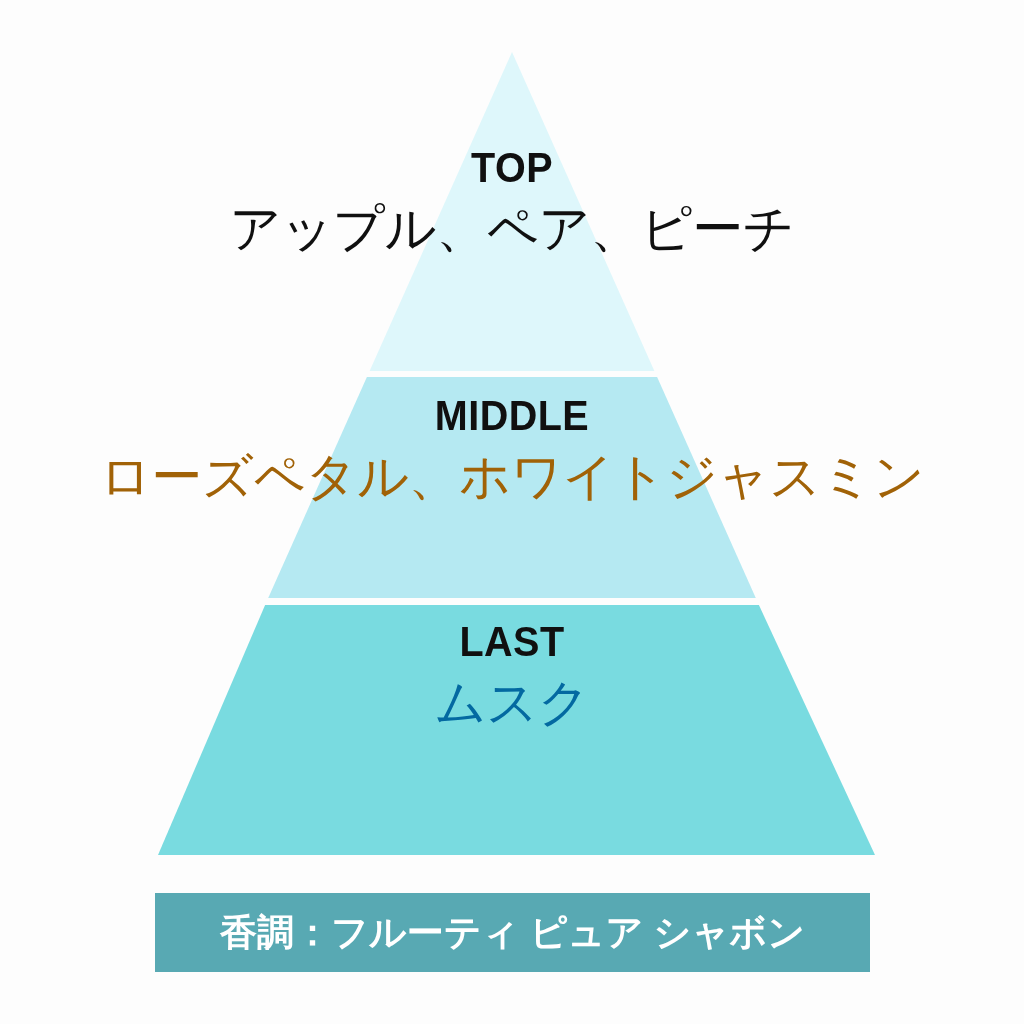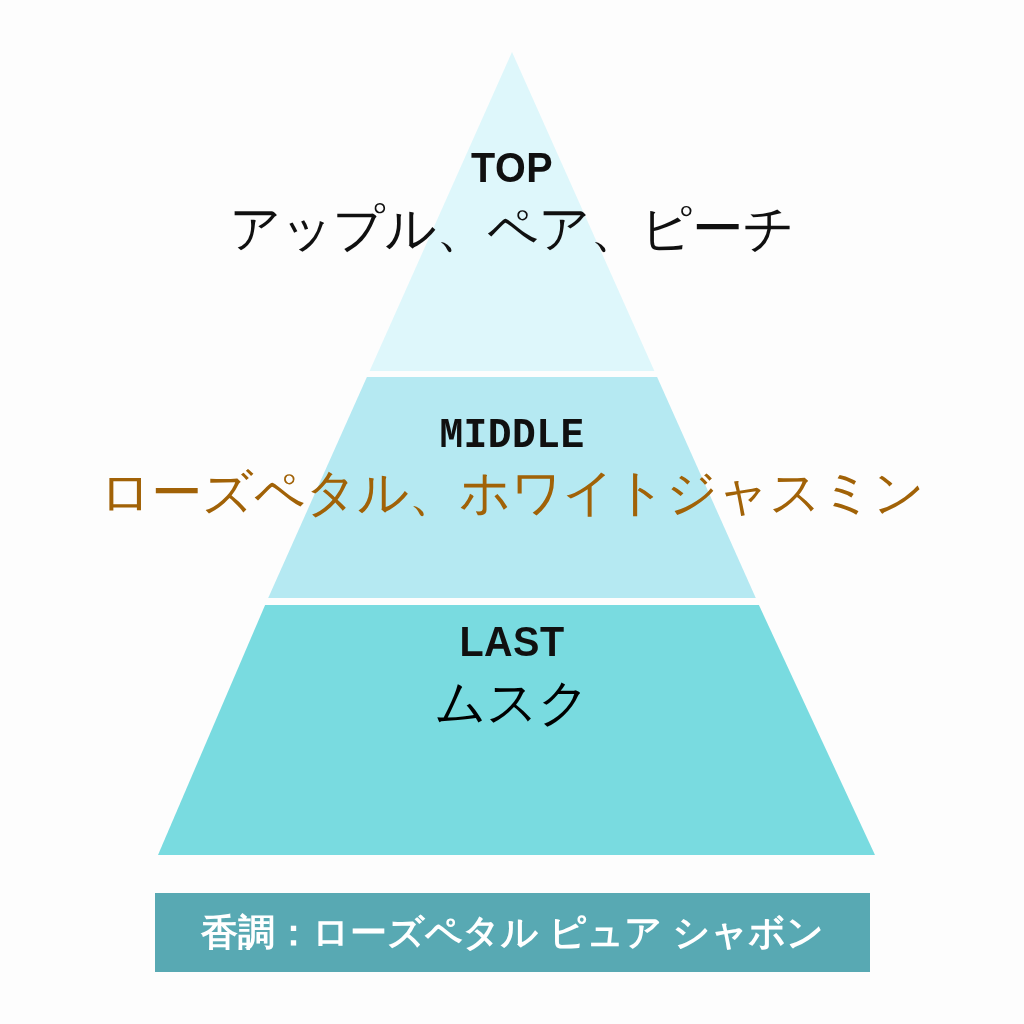--- a/index.html
+++ b/index.html
@@ -52,21 +52,21 @@
   }
   .band-notes {
     font-size: 51px;
     line-height: 1.12;
     margin-top: 11px;
     color: #121212;
     letter-spacing: -0.5px;
   }
 
   #band-text-top    { top: 146px; }
-  #band-text-middle { top: 414px; font-family: Liberation Mono, monospace; }
+  #band-text-middle { top: 394px; }
   #band-text-last   { top: 620px; }
 
   
   #footer-bar {
     position: absolute;
     left: 155px;
     top: 893px;
     width: 715px;
     height: 79px;
     background: #58a9b3;
@@ -103,20 +103,20 @@
     <div class="band-notes" style="color: rgb(16, 16, 16);">アップル、ペア、ピーチ</div>
   </div>
 
   <div class="band-text" id="band-text-middle">
     <div class="band-title" style="color: rgb(16, 16, 16);">MIDDLE</div>
     <div class="band-notes" style="color: #a16207;">ローズペタル、ホワイトジャスミン</div>
   </div>
 
   <div class="band-text" id="band-text-last">
     <div class="band-title" style="color: rgb(16, 16, 16);">LAST</div>
-    <div class="band-notes" style="color: #000000;">ムスク</div>
+    <div class="band-notes" style="color: #0369a1;">ムスク</div>
   </div>
 
   <div id="footer-bar" style="background: rgb(88, 169, 179);">
-    <span id="footer-bar-label" style="color: rgb(255, 255, 255);">香調：ローズペタル ピュア シャボン</span>
+    <span id="footer-bar-label" style="color: rgb(255, 255, 255);">香調：フルーティ ピュア シャボン</span>
   </div>
 
 </div>
 
 </body></html>

